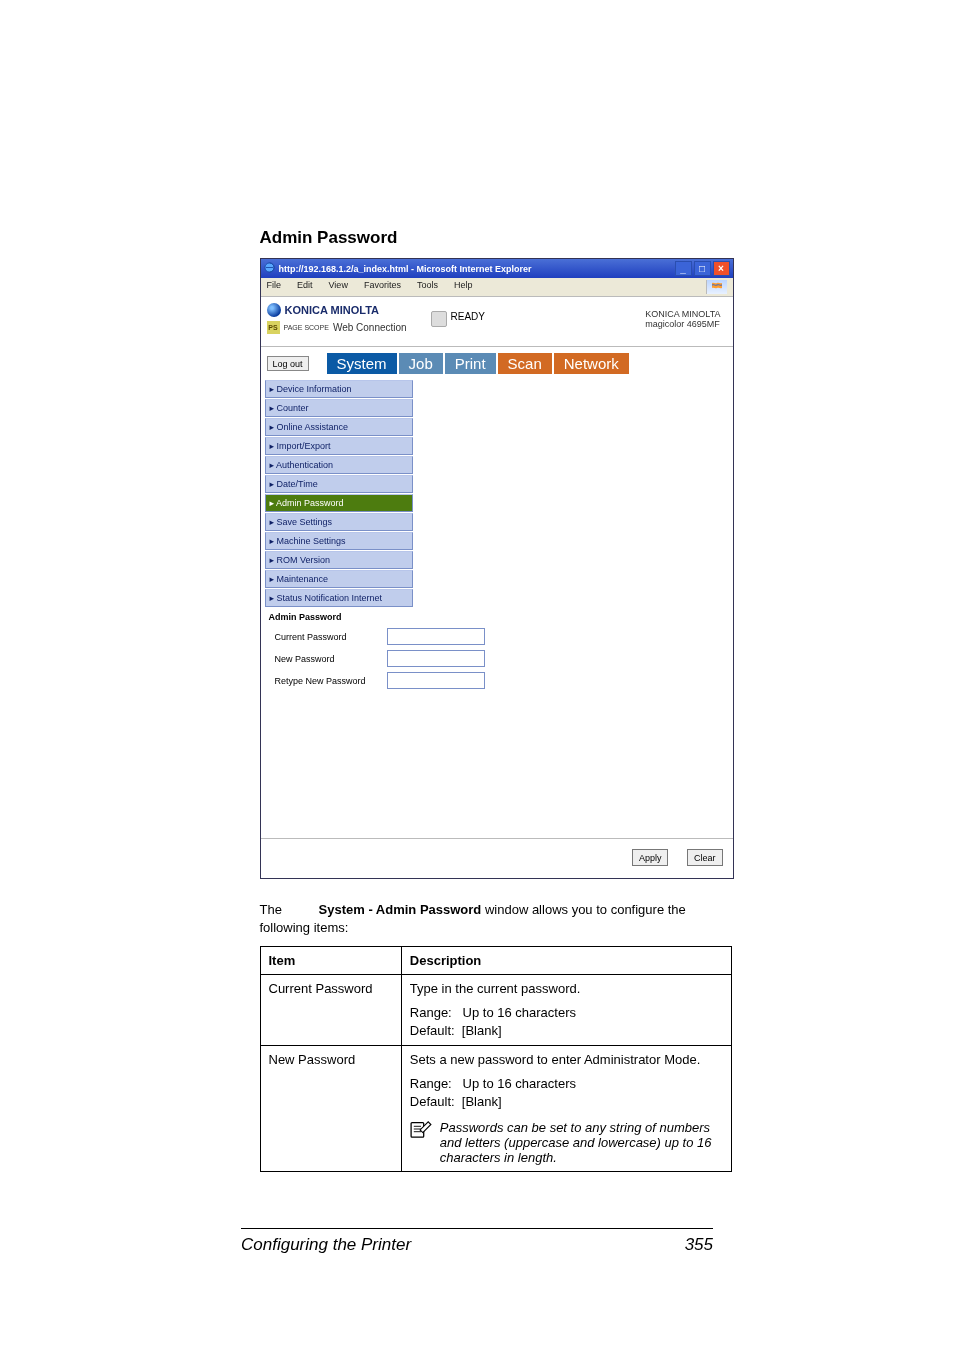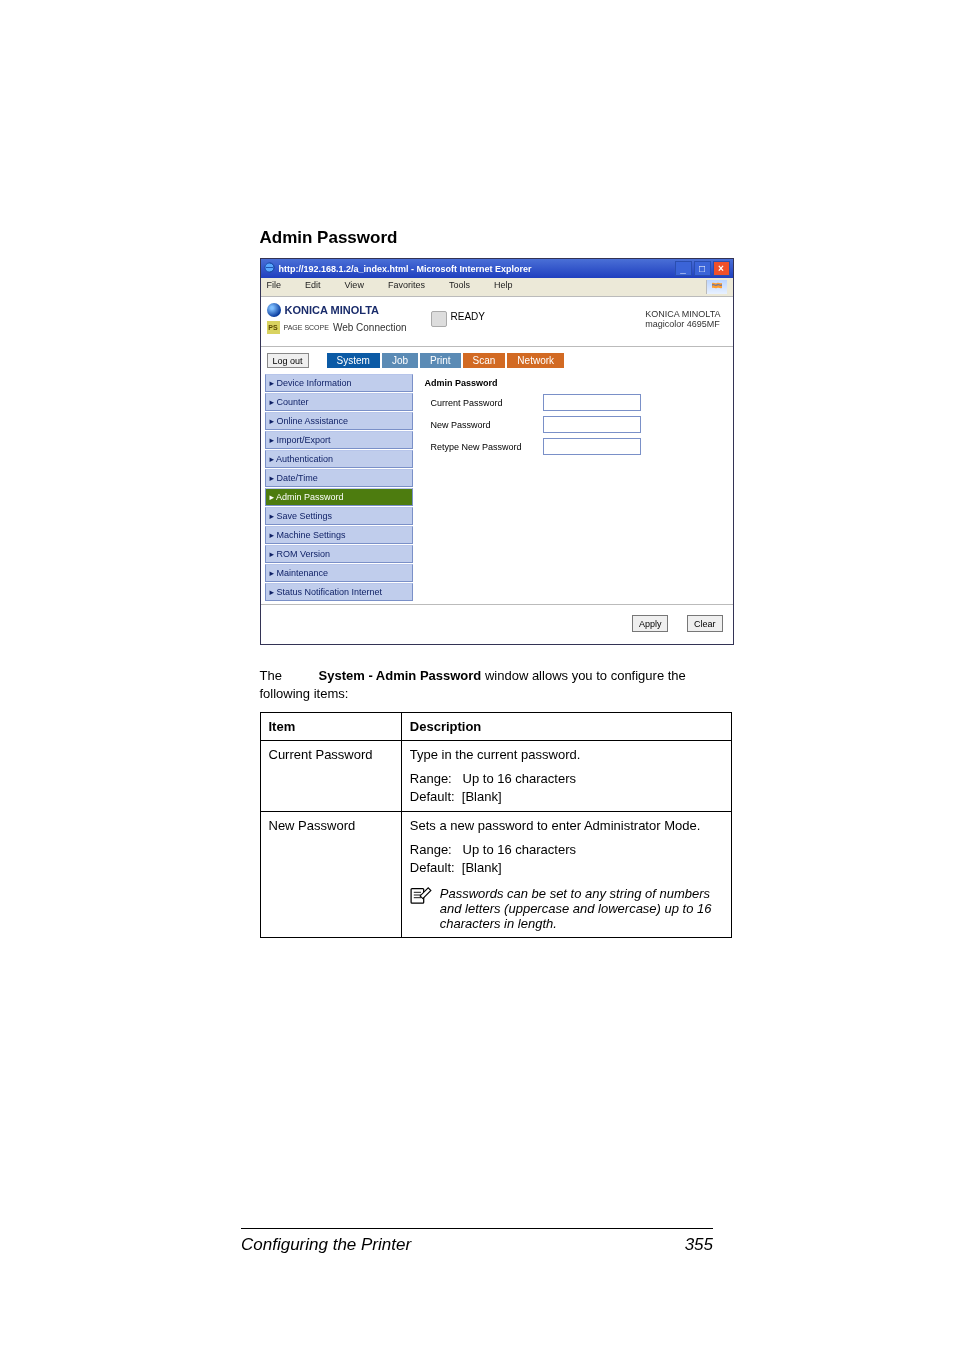--- a/index.html
+++ b/index.html
@@ -57,21 +57,21 @@
     border: 1px solid #2a4eb0;
     display: flex;
     align-items: center;
     justify-content: center;
     font-family: Arial, sans-serif;
   }
   .win-min, .win-max { background: #3b64d8; color:#fff; font-size:10px; }
   .win-close { background: #f0502a; color:#fff; font-size:10px; }
   .ss-menubar {
     display: flex;
-    gap: 24px;
+    gap: 16px;
     padding: 2px 6px;
     background: #ece9d8;
     color: #222;
     font-size: 9px;
     border-bottom: 1px solid #bbb;
   }
   .ss-menubar .logo-right {
     margin-left: auto;
     background: linear-gradient(#bcd5ff,#e8f1ff);
     width: 20px;
@@ -146,31 +146,32 @@
     border: 1px solid #888;
     background: #efefef;
     height: 15px;
   }
   .tabs {
     display: flex;
     gap: 2px;
     margin-left: 8px;
   }
   .tab {
-    font-size: 10px;
+    font-size: 15px;
     padding: 2px 10px;
     color: #fff;
   }
   .tab-system { background: #0b5aa5; }
   .tab-job    { background: #5b8bb5; }
   .tab-print  { background: #5b8bb5; }
   .tab-scan   { background: #d26a23; }
   .tab-net    { background: #d26a23; }
   .ss-body {
     display: flex;
+    flex-direction: column;
   }
   .sidebar {
     width: 156px;
     box-sizing: border-box;
   }
   .side-item {
     border: 1px solid #7a90c8;
     border-top-color:#b7c5ea;
     background: #c0cdec;
     color: #0c1e64;

